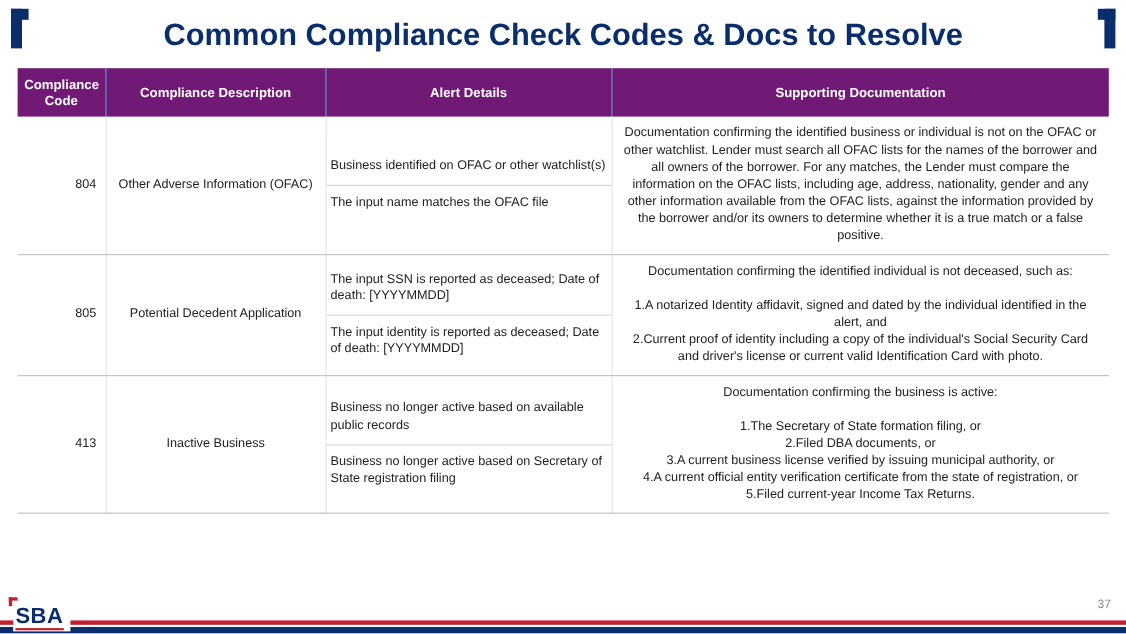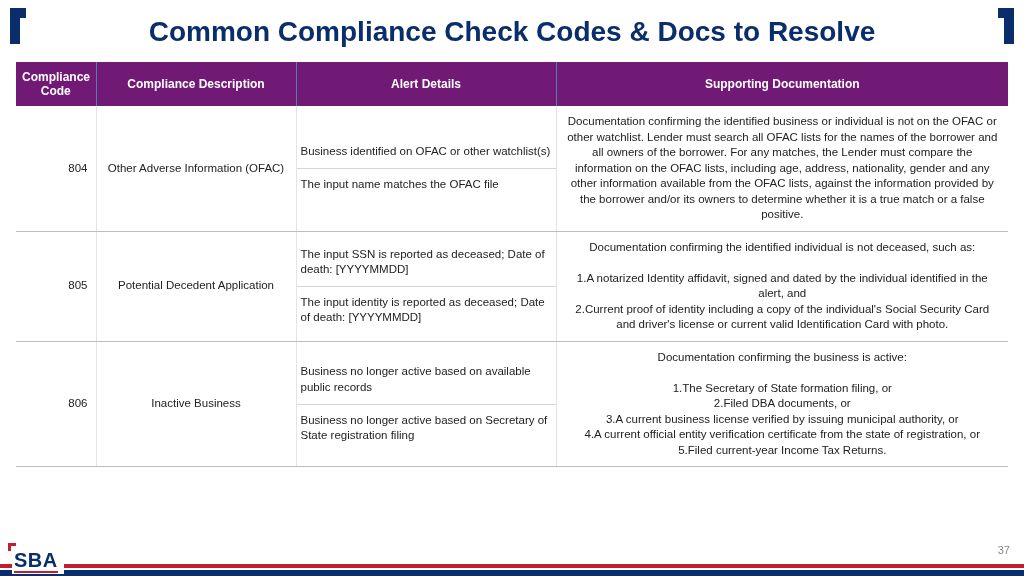--- a/index.html
+++ b/index.html
@@ -88,21 +88,21 @@
               <div class="alert-sub">The input identity is reported as deceased; Date of death: [YYYYMMDD]</div>
             </div>
           </td>
           <td class="col-doc doc-cell">Documentation confirming the identified individual is not deceased, such as:
 
 1.A notarized Identity affidavit, signed and dated by the individual identified in the alert, and
 2.Current proof of identity including a copy of the individual's Social Security Card and driver's license or current valid Identification Card with photo.</td>
         </tr>
 
         <tr class="group-end">
-          <td class="col-code">806</td>
+          <td class="col-code">413</td>
           <td class="col-desc">Inactive Business</td>
           <td class="col-alert no-pad">
             <div class="sub-wrap">
               <div class="alert-sub">Business no longer active based on available public records</div>
               <div class="alert-sub">Business no longer active based on Secretary of State registration filing</div>
             </div>
           </td>
           <td class="col-doc doc-cell">Documentation confirming the business is active:
 
 1.The Secretary of State formation filing, or

